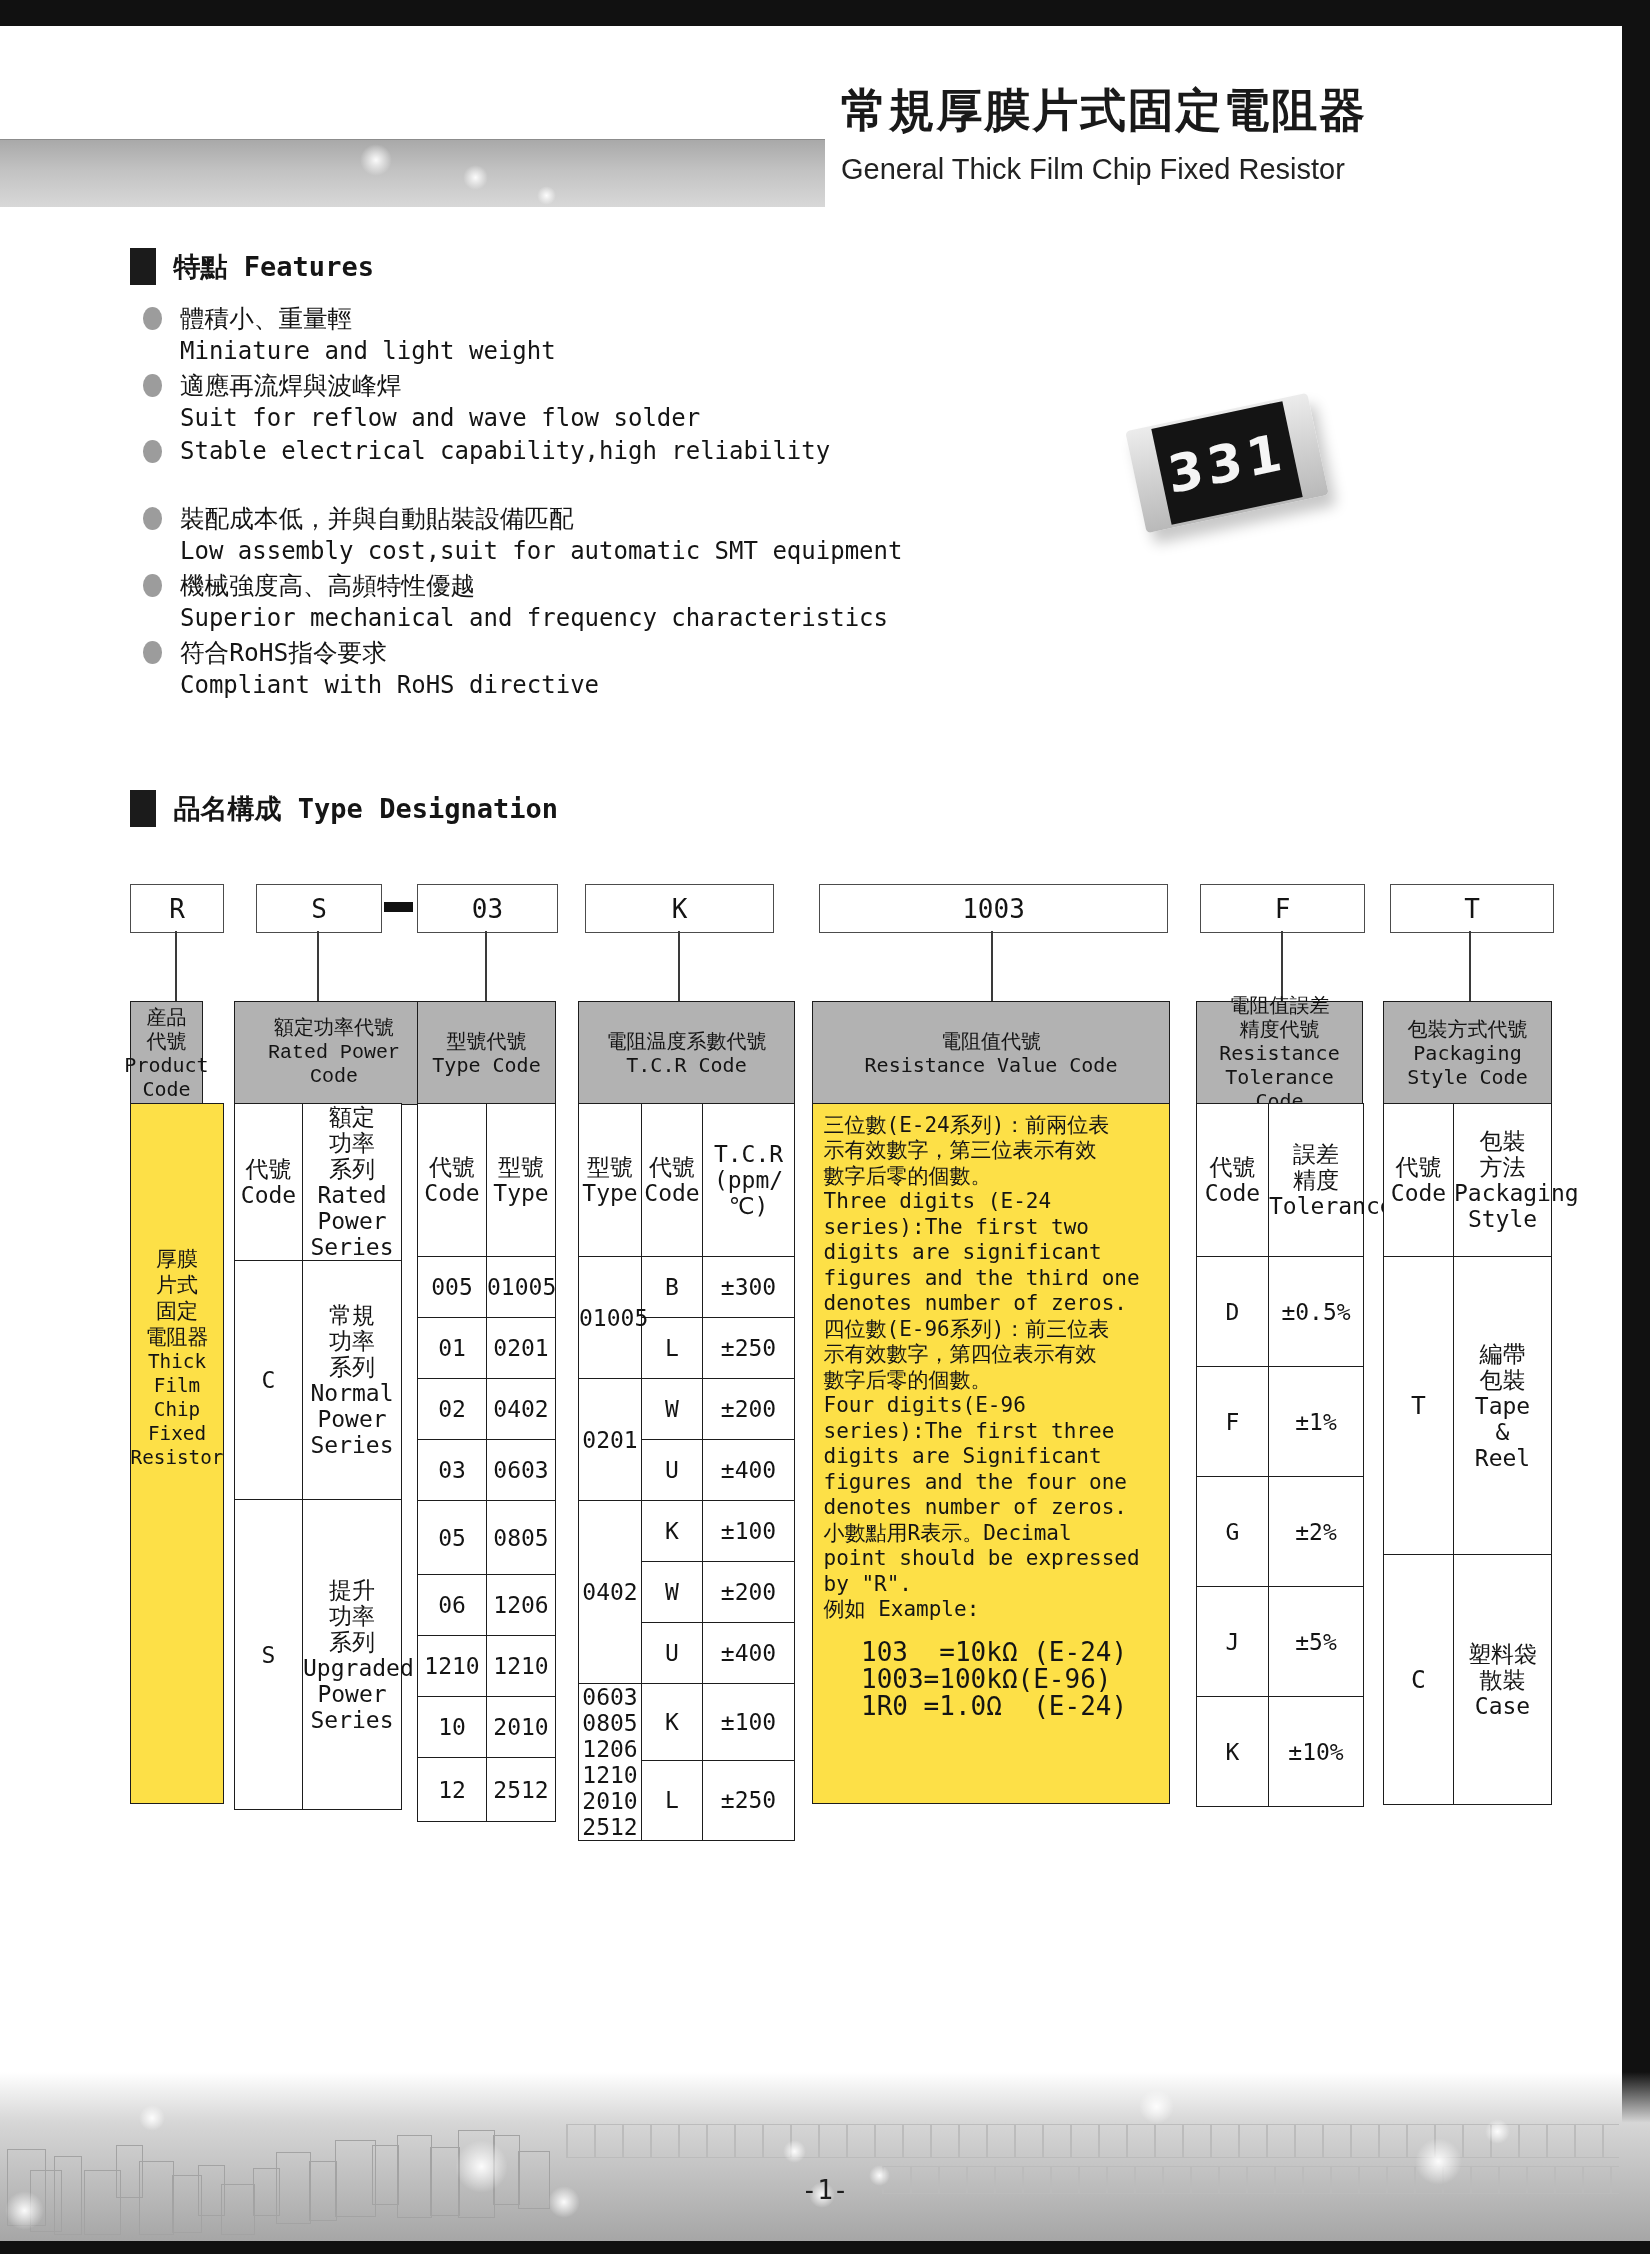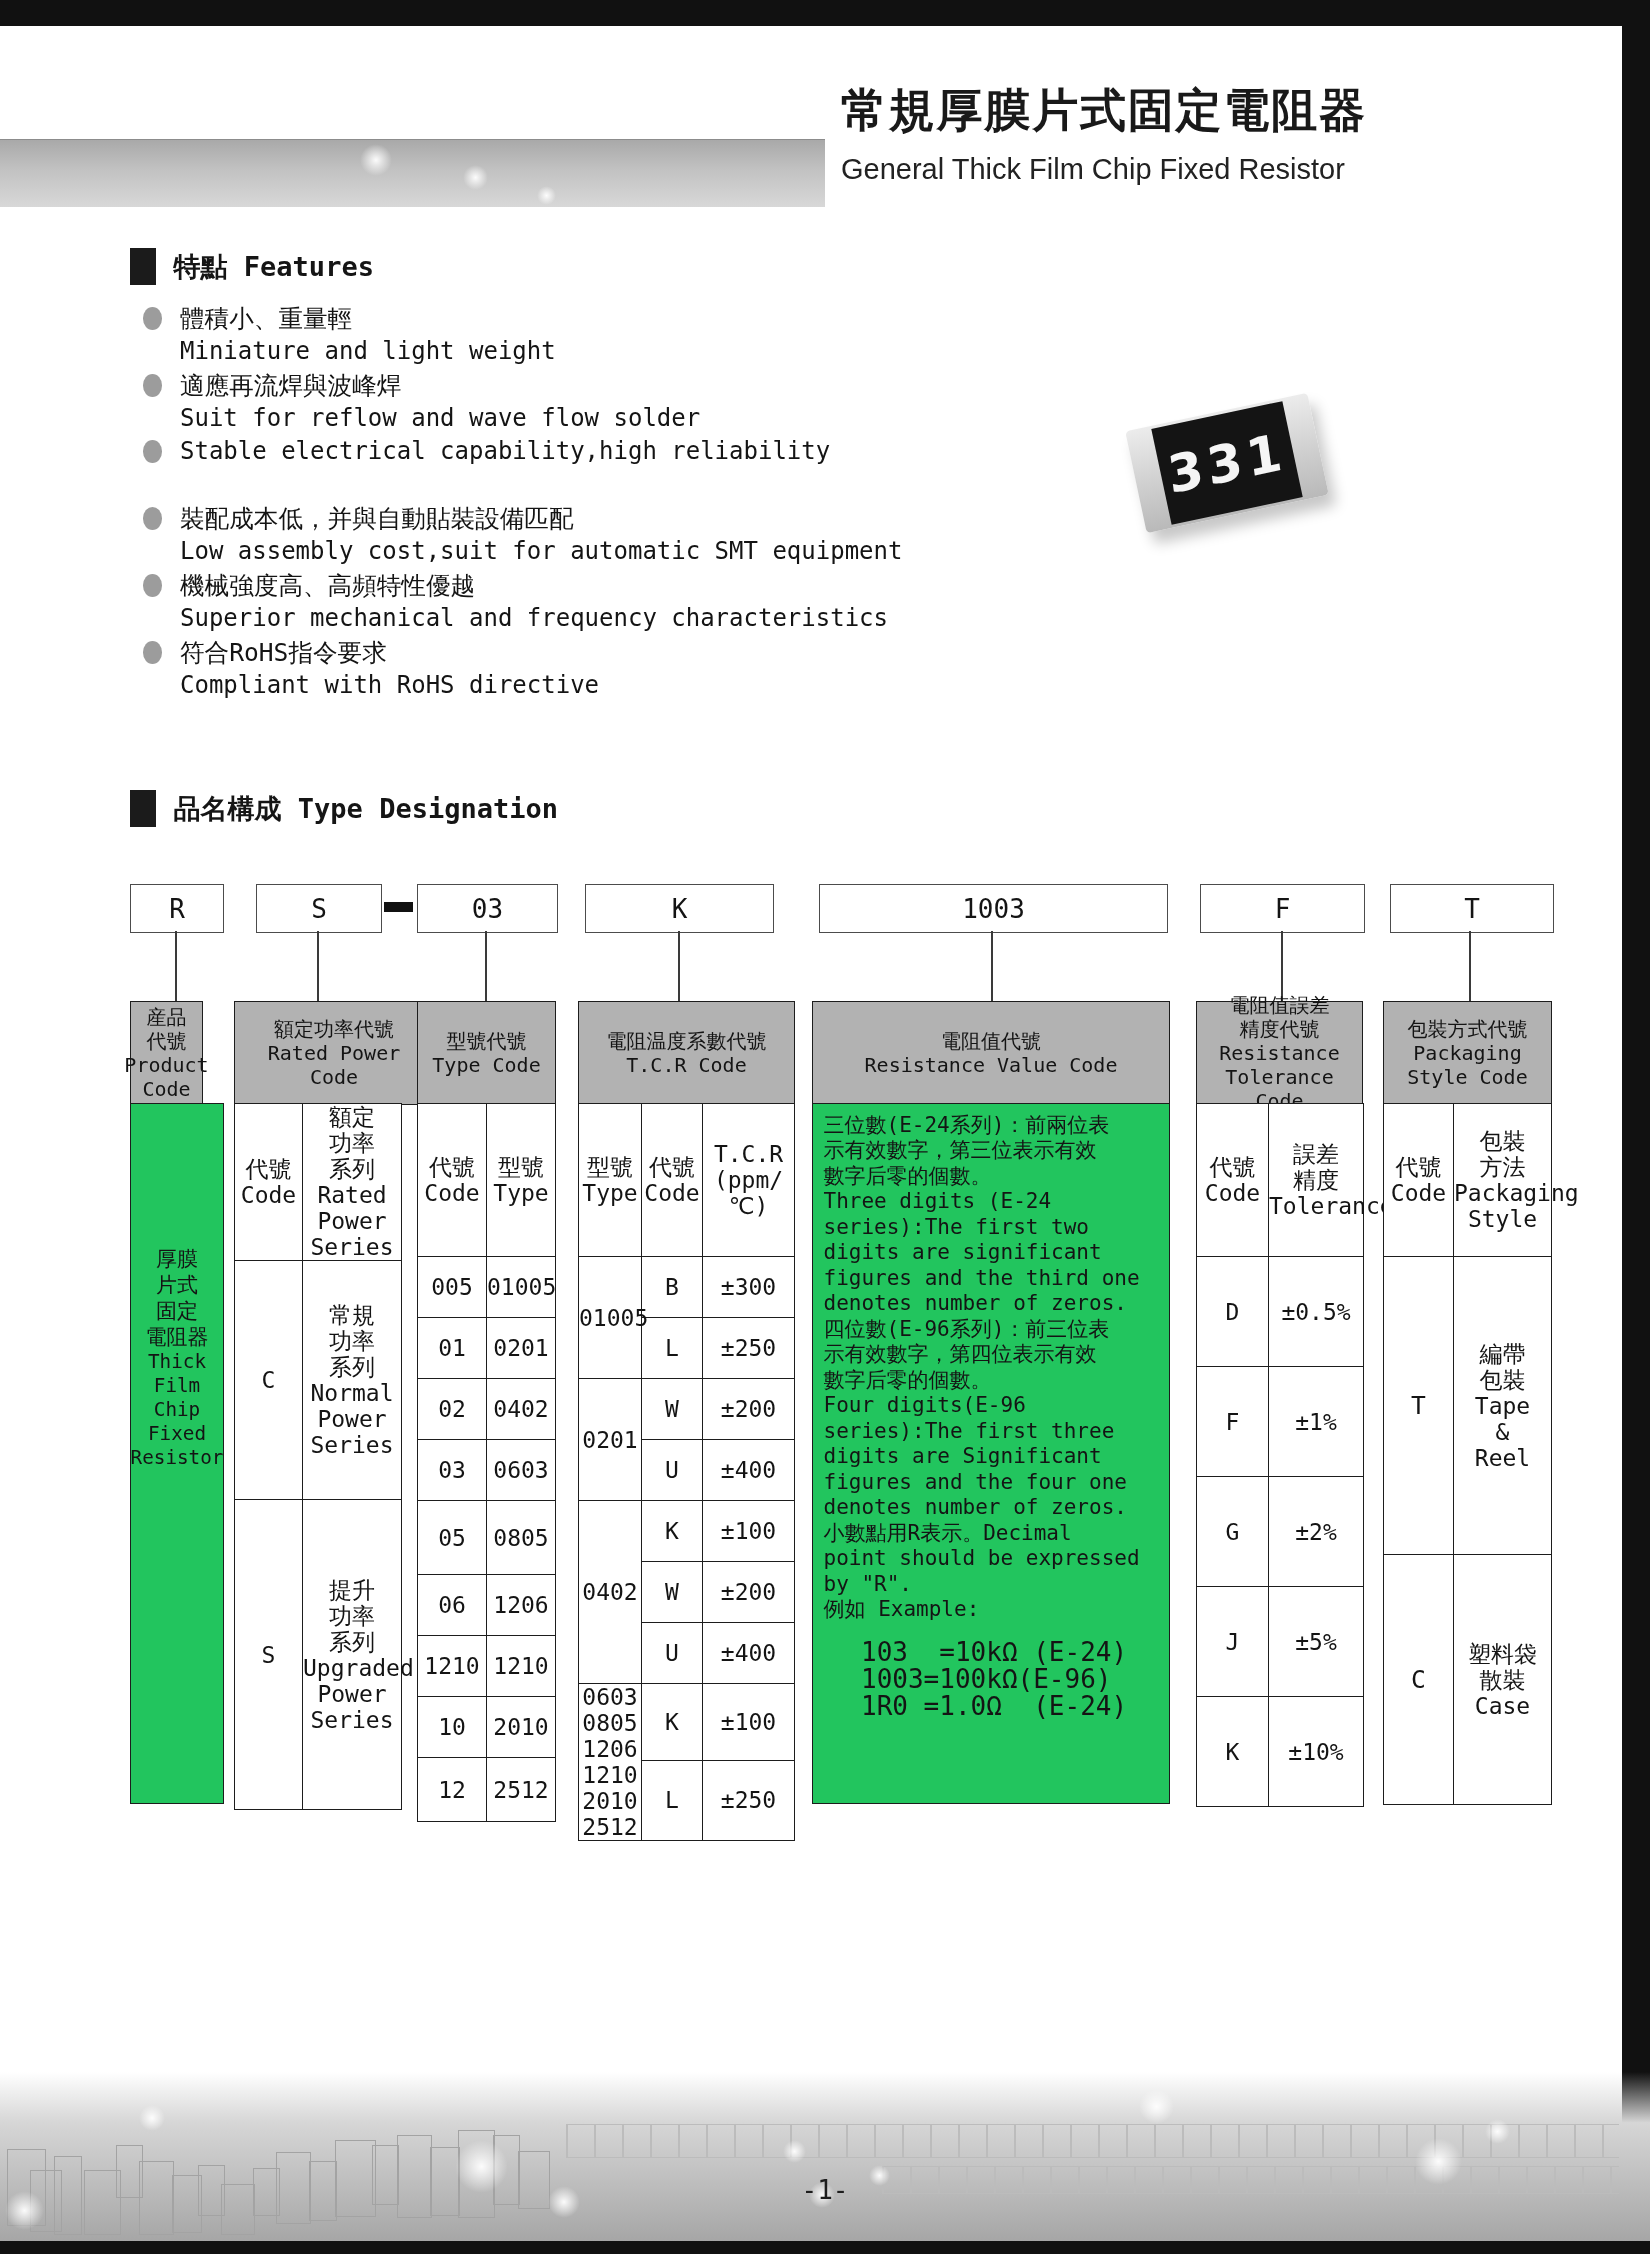--- a/index.html
+++ b/index.html
@@ -44,21 +44,21 @@
   
   .col-head{background:#b2b2b2;border:1.8px solid #1d1d1d;display:flex;align-items:center;
             justify-content:center;text-align:center;font-size:20px;line-height:24px;
             white-space:pre-line;height:104px;box-sizing:border-box;}
   table.grid{position:absolute;border-collapse:collapse;table-layout:fixed;background:#fff;}
   table.grid td{border:1.8px solid #1d1d1d;text-align:center;vertical-align:middle;
                 white-space:pre-line;padding:0;font-size:23px;line-height:26px;}
   td.subhead{font-size:19.3px;line-height:23px;}
   td.small{font-size:16.7px;line-height:19.3px;}
   td.tcrval{font-size:21px;}
-  .body-cell{background:#22c55e;border:1.8px solid #1d1d1d;box-sizing:border-box;}
+  .body-cell{background:#fde047;border:1.8px solid #1d1d1d;box-sizing:border-box;}
   .prod-body{display:flex;flex-direction:column;align-items:center;padding-top:142px;}
   .prod-zh{font-size:21px;line-height:26px;white-space:pre-line;text-align:center;}
   .prod-en{font-size:19.3px;line-height:24px;white-space:pre-line;text-align:center;}
   .value-text{font-size:21px;line-height:25.5px;white-space:pre-line;padding:8.8px 5.3px 0 10.5px;
               text-align:left;}
   .value-ex{font-size:26px;line-height:27px;white-space:pre;margin:16px 0 0 48px;text-align:left;}
   
   .foot-band{left:0;top:2072px;width:1650px;height:169px;
              background:linear-gradient(180deg,rgba(216,216,216,0) 0%,#d6d6d6 30%,#a6a6a6 100%);}
   .sq-row{position:absolute;border-top:1.8px solid #bcbcbc;border-bottom:1.8px solid #bcbcbc;
@@ -145,21 +145,21 @@
   <div class="abs leader" style="left:485px;"></div>
   <div class="abs leader" style="left:678px;"></div>
   <div class="abs leader" style="left:991px;"></div>
   <div class="abs leader" style="left:1281px;"></div>
   <div class="abs leader" style="left:1469px;"></div>
 
   <div class="abs col-head" style="left:130px;top:1001px;width:73px;">産品
 代號
 Product
 Code</div>
-  <div class="abs col-head" style="left:234px;top:1001px;width:200px;">額定功率代號
+  <div class="abs col-head" style="left:234px;top:1001px;width:200px;font-family:Liberation Mono, monospace;">額定功率代號
 Rated Power
 Code</div>
   <div class="abs col-head" style="left:417px;top:1001px;width:139px;">型號代號
 Type Code</div>
   <div class="abs col-head" style="left:578px;top:1001px;width:217px;">電阻温度系數代號
 T.C.R Code</div>
   <div class="abs col-head" style="left:812px;top:1001px;width:358px;">電阻值代號
 Resistance Value Code</div>
   <div class="abs col-head" style="left:1196px;top:1001px;width:167px;">電阻值誤差
 精度代號

